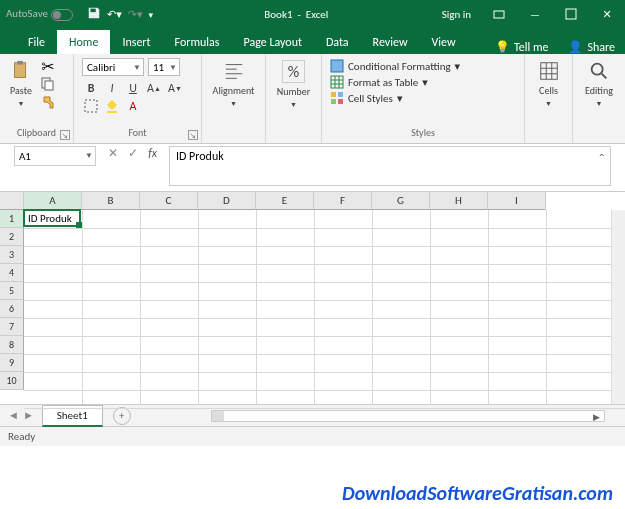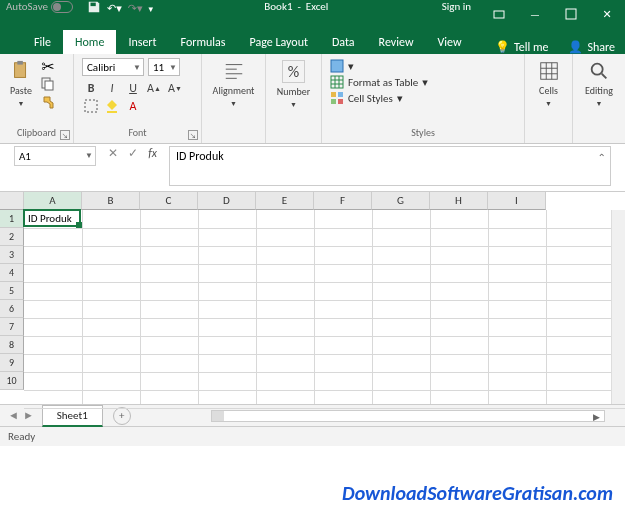--- a/index.html
+++ b/index.html
@@ -1,26 +1,26 @@
 <!DOCTYPE html>
 <html><head>
 <meta charset="utf-8">
 <style>
 *{box-sizing:border-box;margin:0;padding:0;font-family:"Segoe UI",Calibri,sans-serif}
 body{width:625px;height:509px;background:#fff;overflow:hidden;position:relative}
-.titlebar{height:28px;background:#0a6b3d;display:flex;align-items:flex-start;color:#fff;font-size:11px}
+.titlebar{height:28px;background:#0a6b3d;display:flex;align-items:center;color:#fff;font-size:11px}
 .autosave{padding:0 6px;color:#bbb}
 .pill{display:inline-block;border:1px solid #888;border-radius:7px;width:22px;height:12px;position:relative;margin-left:3px;vertical-align:middle}
 .pill::after{content:"";position:absolute;width:8px;height:8px;background:#888;border-radius:50%;left:1px;top:1px}
 .qat{display:flex;gap:6px;padding:0 8px;align-items:center}
 .qat svg{width:14px;height:14px}
 .doc-title{flex:1;text-align:center;color:#fff}
 .win-controls{display:flex}
 .win-controls div{width:36px;height:28px;display:flex;align-items:center;justify-content:center}
-.ribbon-tabs{height:26px;background:#0a6b3d;display:flex;align-items:flex-end;padding-left:22px}
+.ribbon-tabs{height:26px;background:#0a6b3d;display:flex;align-items:flex-end;padding-left:16px}
 .tab{padding:5px 12px;color:#fff;font-size:12px;cursor:pointer}
 .tab.active{background:#fff;color:#0a6b3d}
 .tellme{margin-left:auto;display:flex;align-items:center;gap:4px;padding:0 10px;color:#fff;font-size:12px}
 .share{display:flex;align-items:center;gap:4px;padding:0 10px;color:#fff;font-size:12px}
 .ribbon{height:90px;background:#f3f3f3;border-bottom:1px solid #c8c8c8;display:flex}
 .group{border-right:1px solid #d8d8d8;padding:4px 8px 2px;display:flex;flex-direction:column;justify-content:space-between;position:relative}
 .group-label{font-size:10px;color:#666;text-align:center;padding-bottom:2px}
 .group-top{display:flex;gap:4px;align-items:flex-start}
 .btn-lg{display:flex;flex-direction:column;align-items:center;font-size:10px;color:#444;gap:2px;padding:2px;cursor:pointer}
 .btn-lg svg{width:22px;height:22px}
@@ -205,21 +205,21 @@
    <span>Number</span>
         <span style="font-size:7px">▼</span>
   </div>
   <div class="group-label" style="visibility:hidden">.</div>
  </div>
 
  <div class="group" style="flex:1">
   <div>
    <div class="style-row"><svg>
             <rect x="1" y="1" width="12" height="12" fill="#7ab6e8" stroke="#2a6fb0"></rect>
-          </svg> ▾</div>
+          </svg><span>Conditional Formatting</span> ▾</div>
    <div class="style-row"><svg>
             <rect x="1" y="1" width="12" height="12" fill="none" stroke="#2a8a4a"></rect>
             <path stroke="#2a8a4a" d="M1 5h12M1 9h12M5 1v12M9 1v12"></path>
           </svg><span>Format as Table</span> ▾</div>
    <div class="style-row"><svg>
             <rect x="1" y="1" width="5" height="5" fill="#e8b94a"></rect>
             <rect x="8" y="1" width="5" height="5" fill="#7ab6e8"></rect>
             <rect x="1" y="8" width="5" height="5" fill="#8ac47a"></rect>
             <rect x="8" y="8" width="5" height="5" fill="#d66"></rect>
           </svg><span>Cell Styles</span> ▾</div>

